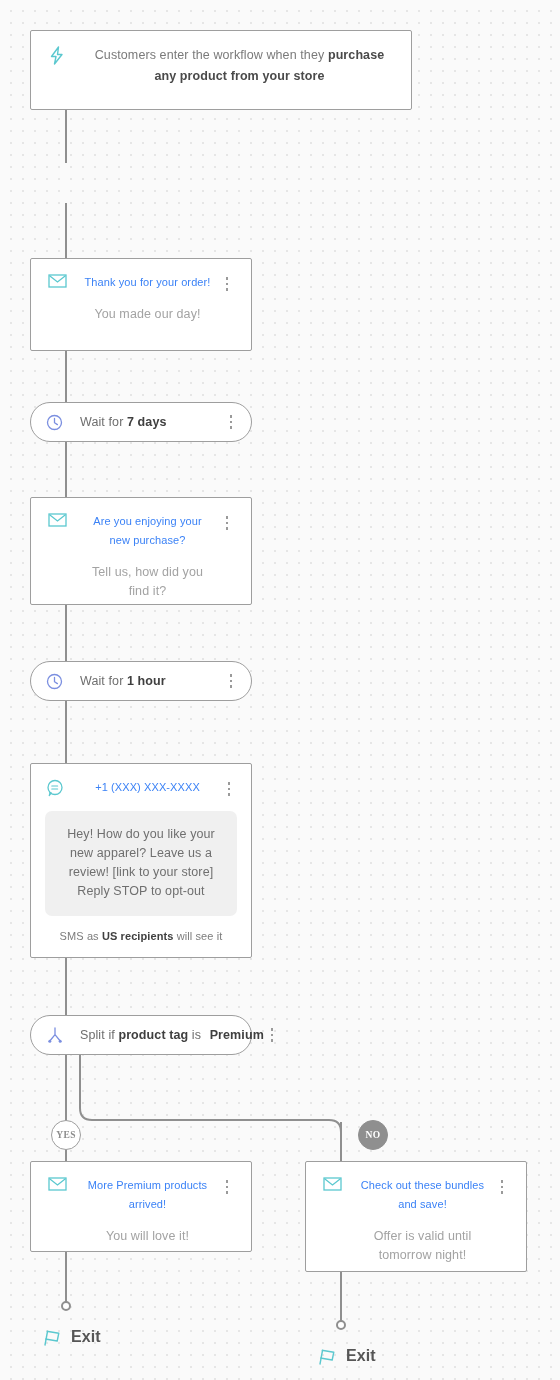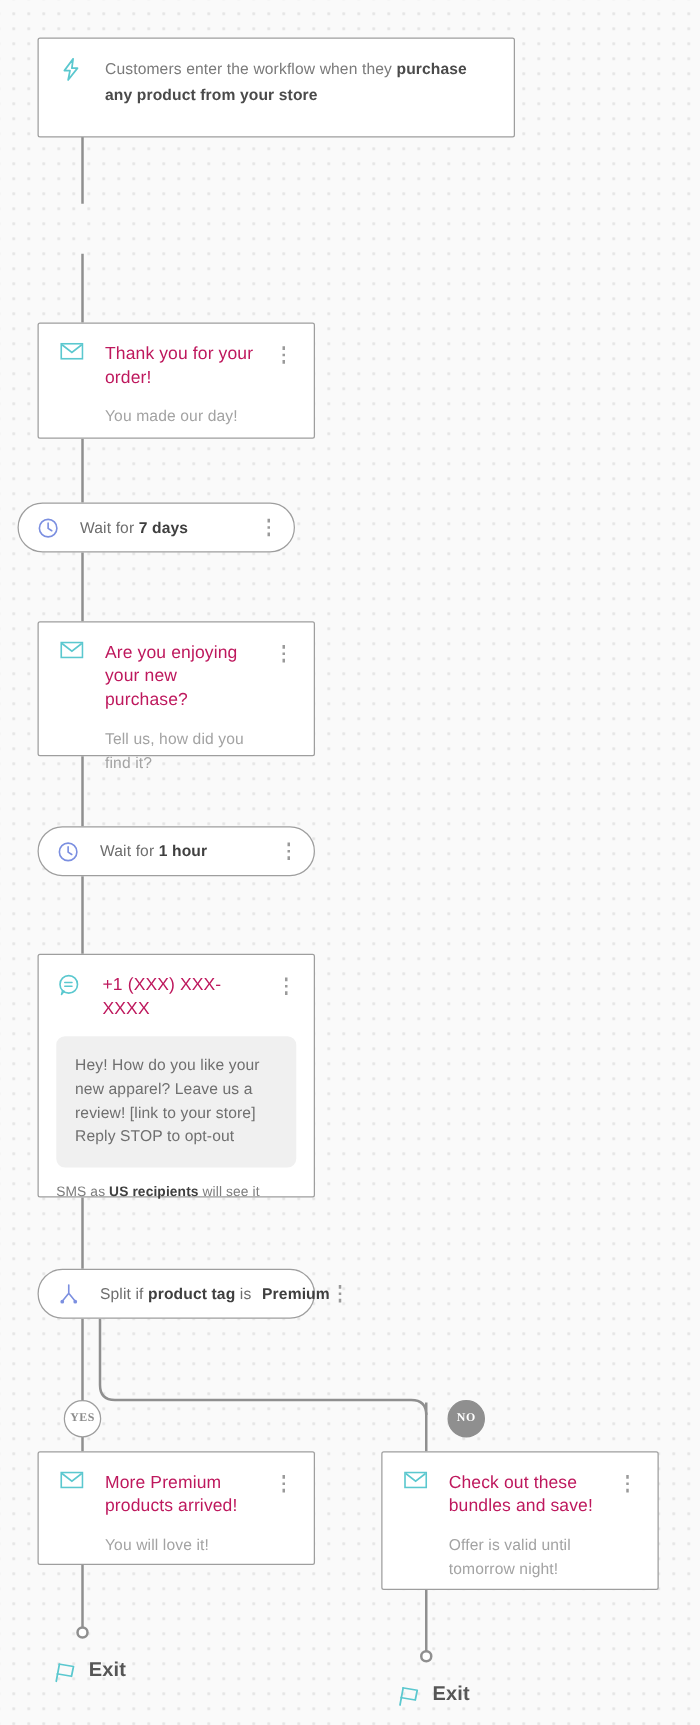--- a/index.html
+++ b/index.html
@@ -34,39 +34,40 @@
     position: absolute;
     background: #ffffff;
     border: 1px solid #9e9e9e;
     z-index: 2;
   }
 
   
   .card {
     border-radius: 2px;
     padding: 14px 16px 16px 16px;
+    text-align: center;
   }
   .card-row {
     display: flex;
     align-items: flex-start;
   }
   .card-icon {
     width: 20px;
     min-width: 20px;
     margin-right: 17px;
     margin-top: 1px;
     display: flex;
     align-items: center;
     justify-content: center;
   }
   .card-body { flex: 1; }
   .card-title {
-    font-size: 14px;
+    font-size: 11px;
     line-height: 19px;
-    color: #be185d;
+    color: #3b82f6;
     letter-spacing: .1px;
   }
   .card-sub {
     font-size: 12.5px;
     line-height: 19px;
     color: #a3a3a3;
     margin-top: 13px;
     letter-spacing: .1px;
   }
   .trigger-text {
@@ -239,21 +240,21 @@
         <div class="card-sub">You made our day!</div>
       </div>
       <span class="kebab">
           <i></i>
           <i></i>
           <i></i>
         </span>
     </div>
   </div>
 
-  <div class="node pill" style="left:14px; top:402px; width:222px;">
+  <div class="node pill" style="left:30px; top:402px; width:222px;">
     <span class="pill-icon">
       <svg width="17" height="17" viewBox="0 0 17 17">
         <circle cx="8.5" cy="8.5" r="7" fill="none" stroke="#7b8fe0" stroke-width="1.3"></circle>
         <path d="M8.5 4.5 L8.5 8.7 L11.4 10.6" fill="none" stroke="#7b8fe0" stroke-width="1.3" stroke-linecap="round"></path>
       </svg>
     </span>
     <span class="pill-label"><span>Wait for </span><b>7 days</b></span>
     <span class="kebab">
         <i></i>
         <i></i>

